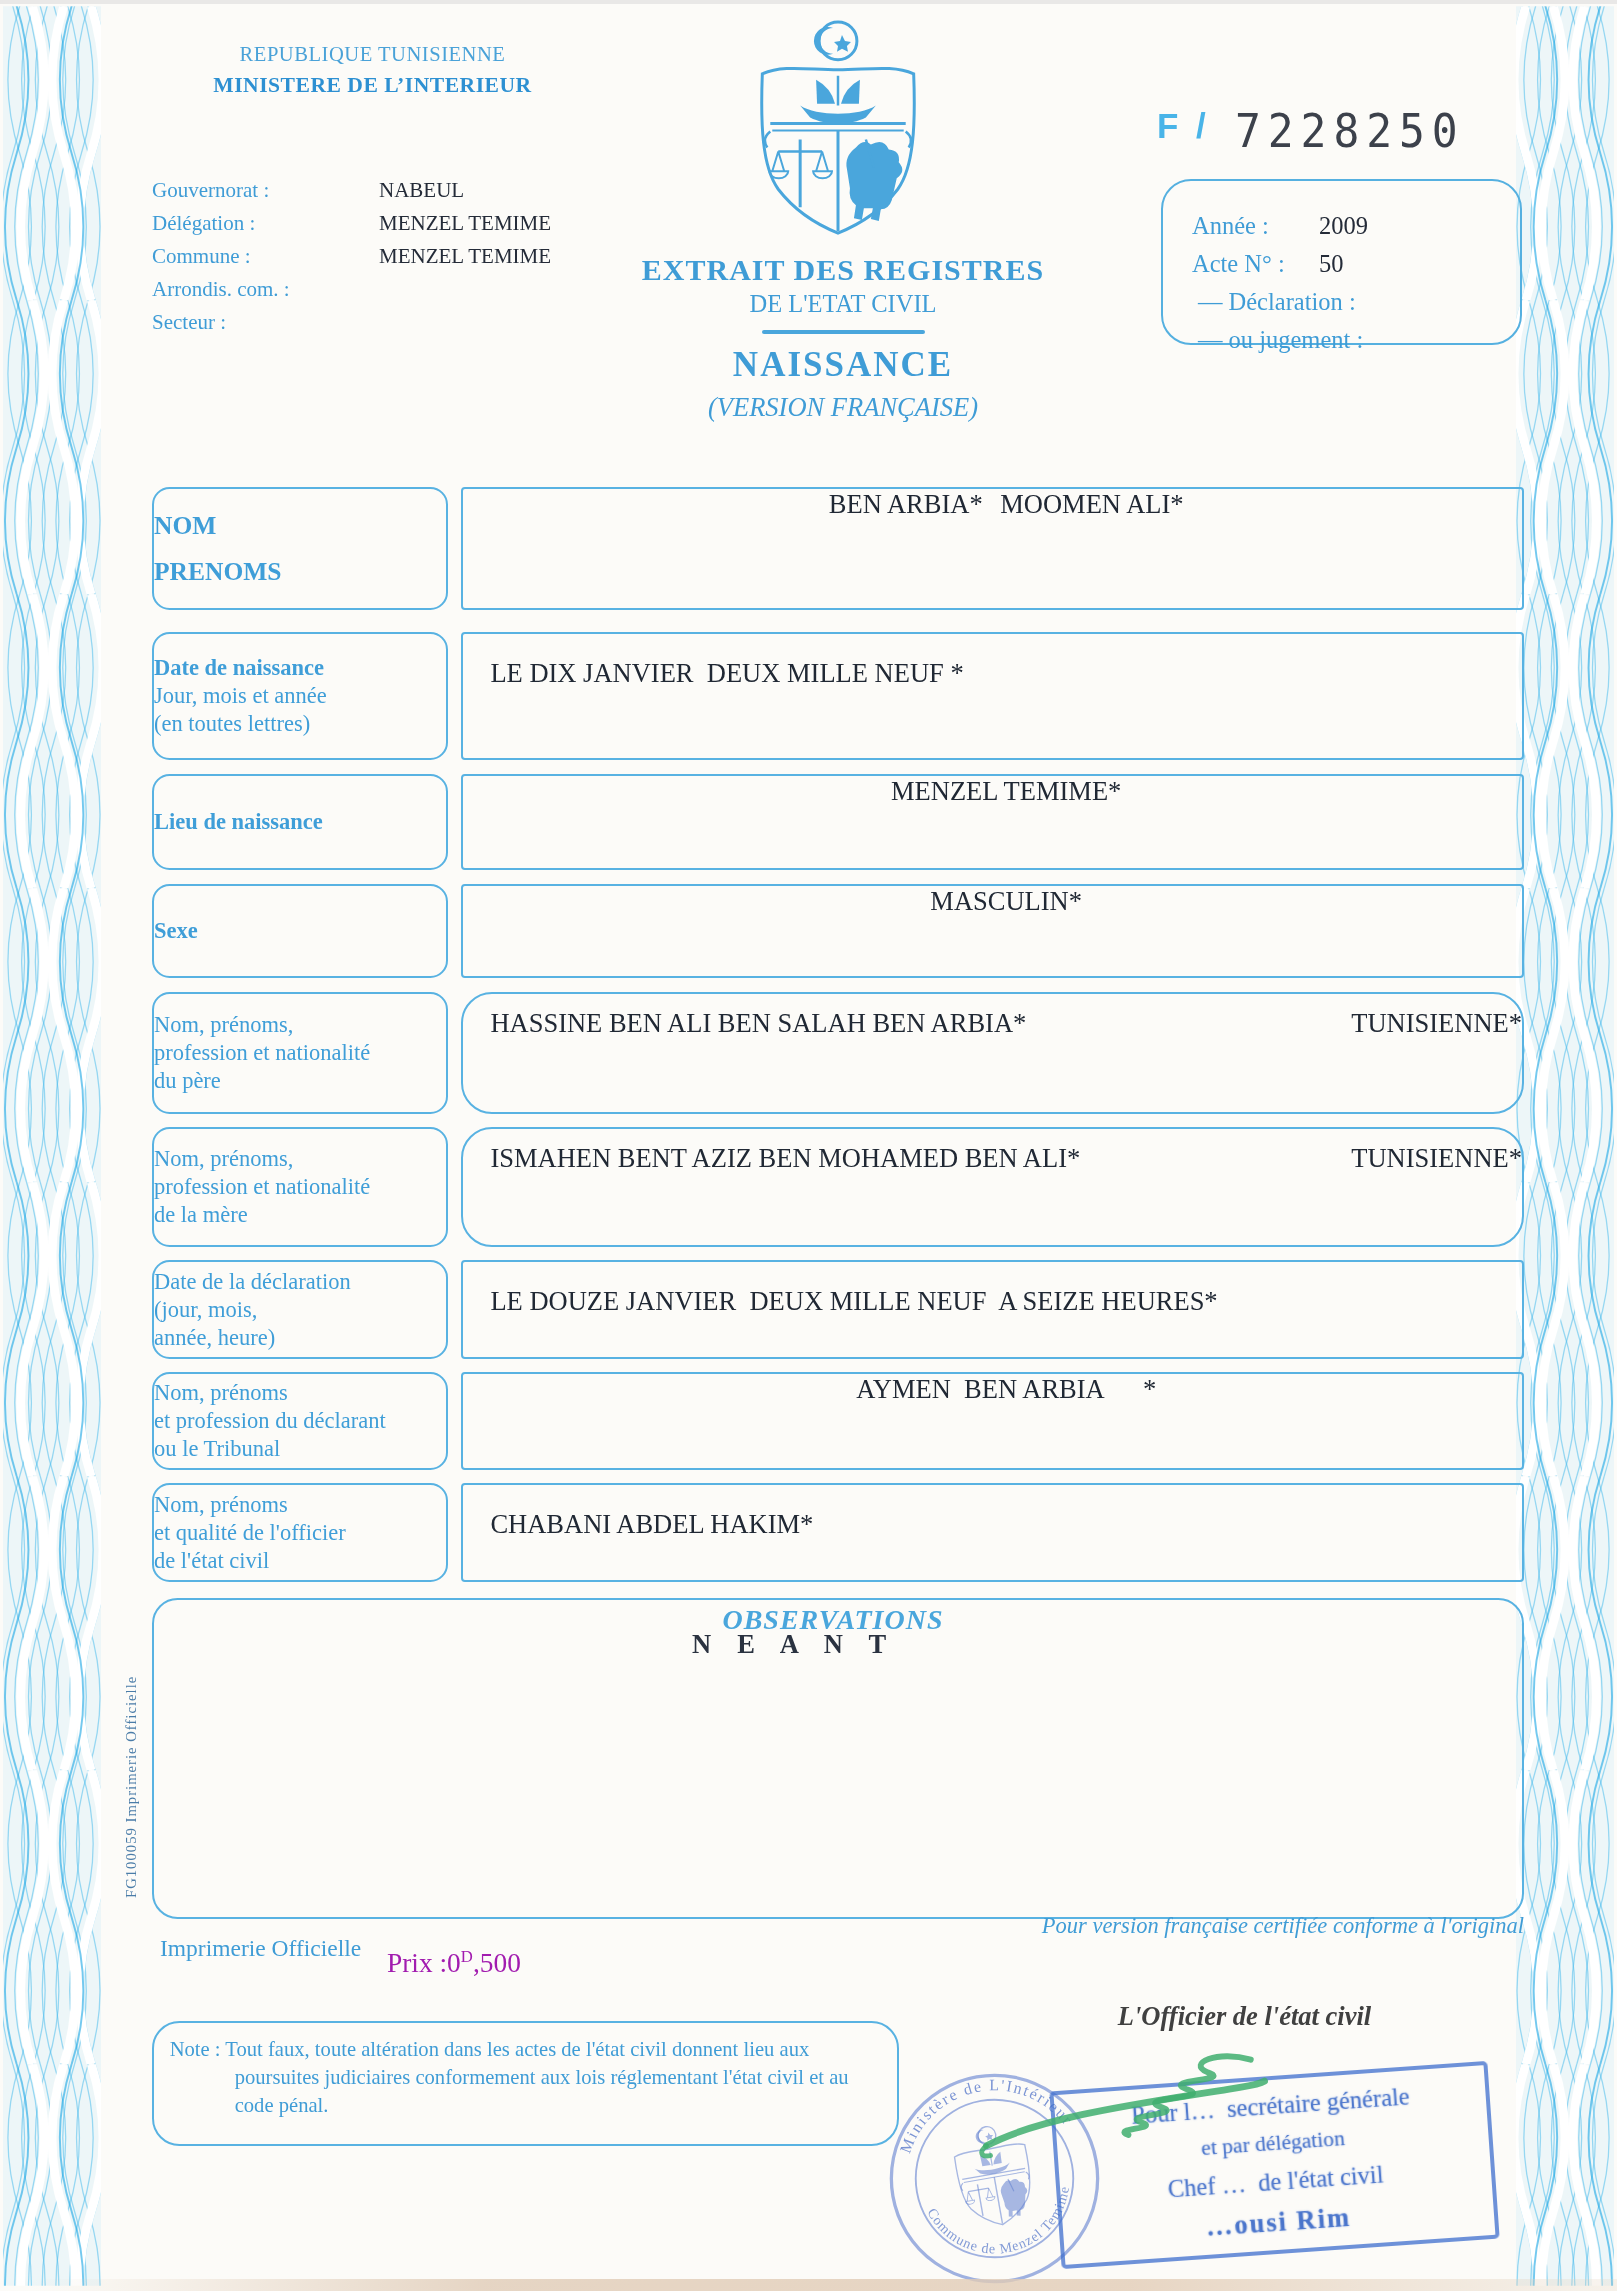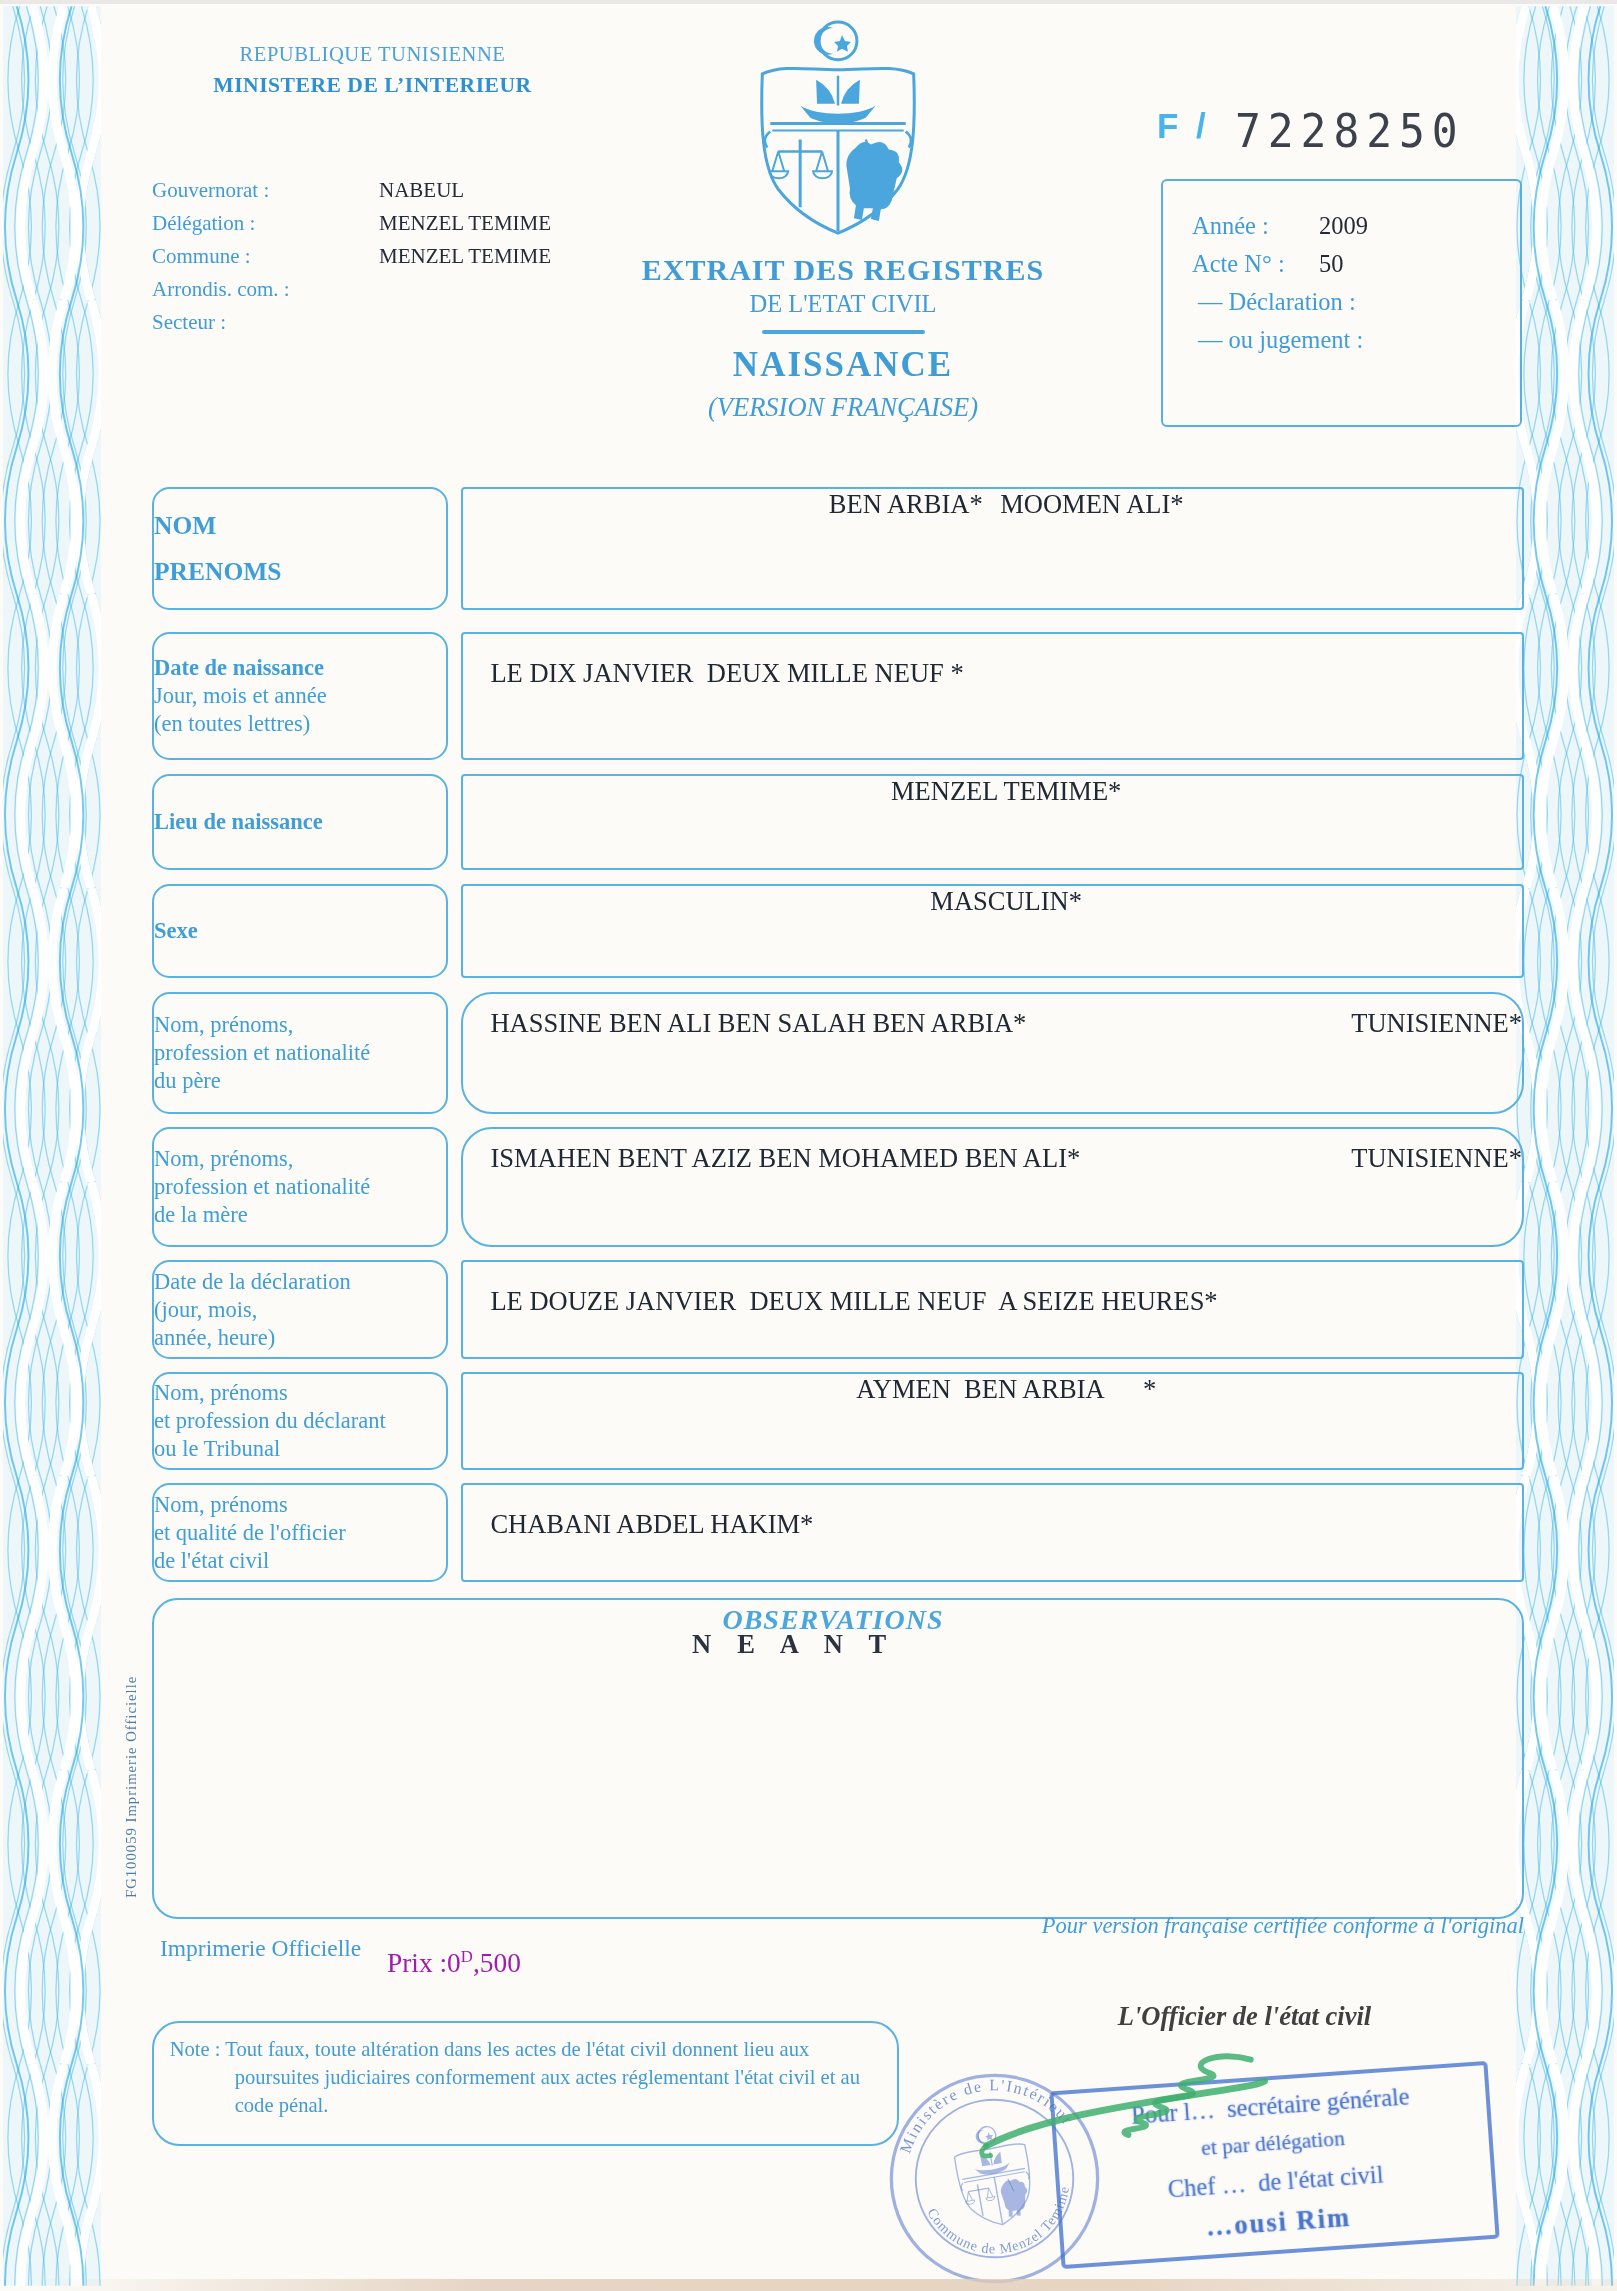--- a/index.html
+++ b/index.html
@@ -24,21 +24,21 @@
   .admin-line{display:flex;font-size:21px;line-height:33px;gap:24px;}
   .admin-line .al{width:203px;color:#3f9cd6;}
   .admin-line .av{color:#242b38;white-space:pre;}
 
   .t1{left:549px;top:253px;width:588px;text-align:center;font-size:30px;font-weight:bold;color:#3f9cd6;letter-spacing:1px;}
   .t2{left:549px;top:290px;width:588px;text-align:center;font-size:24.5px;color:#3f9cd6;}
   .trule{left:762px;top:330px;width:163px;height:3.9px;background:#4aa6dc;border-radius:2px;}
   .t3{left:549px;top:345px;width:588px;text-align:center;font-size:35px;font-weight:bold;color:#3f9cd6;letter-spacing:2px;}
   .t4{left:549px;top:392px;width:588px;text-align:center;font-size:26.5px;font-style:italic;color:#3f9cd6;}
 
-  .act-box{left:1161px;top:179px;width:361px;height:248px;border:2.9px solid #55b0e0;border-radius:6px;
+  .act-box{left:1161px;top:179px;width:361px;height:166px;border:2.9px solid #55b0e0;border-radius:30px;
            padding:25.5px 0 0 29px;box-sizing:border-box;}
   .act-line{display:flex;font-size:24.5px;line-height:38px;color:#3f9cd6;}
   .act-line .al{width:127px;}
   .act-line .av{color:#242b38;}
   .act-line.dash{margin-left:5.9px;}
 
   
   .row{position:absolute;left:152px;width:1372px;}
   .lbox{position:absolute;left:0;top:0;width:296px;height:100%;border:2.9px solid #58b2e2;border-radius:17.6px;
         box-sizing:border-box;display:flex;flex-direction:column;justify-content:center;align-items:flex-start;text-align:center;}
@@ -314,21 +314,21 @@
   <div class="abs margin-note">FG100059  Imprimerie Officielle</div>
 
   <div class="abs imprimerie">Imprimerie Officielle</div>
   <div class="abs prix"><span>Prix :0</span><sup>D</sup><span>,500</span></div>
 
   <div class="abs cert">Pour version française certifiée conforme à l'original</div>
   <div class="abs officer">L'Officier de l'état civil</div>
 
   <div class="abs note-box">
     <div>Note : Tout faux, toute altération dans les actes de l'état civil donnent lieu aux</div>
-    <div class="ind">poursuites judiciaires conformement aux actes réglementant l'état civil et au</div>
+    <div class="ind">poursuites judiciaires conformement aux lois réglementant l'état civil et au</div>
     <div class="ind">code pénal.</div>
   </div>
 
   <svg class="abs stamp-round" viewBox="0 0 240 240">
     <g fill="none" stroke="rgba(70,105,200,0.6)">
       <circle cx="120" cy="120" r="110" stroke-width="3.5"></circle>
       <circle cx="120" cy="120" r="84" stroke-width="2"></circle>
       <path id="arcTop" d="M 26,120 A 94,94 0 0 1 214,120" stroke="none"></path>
       <path id="arcBot" d="M 40,120 A 80,80 0 0 0 200,120" stroke="none"></path>
     </g>

